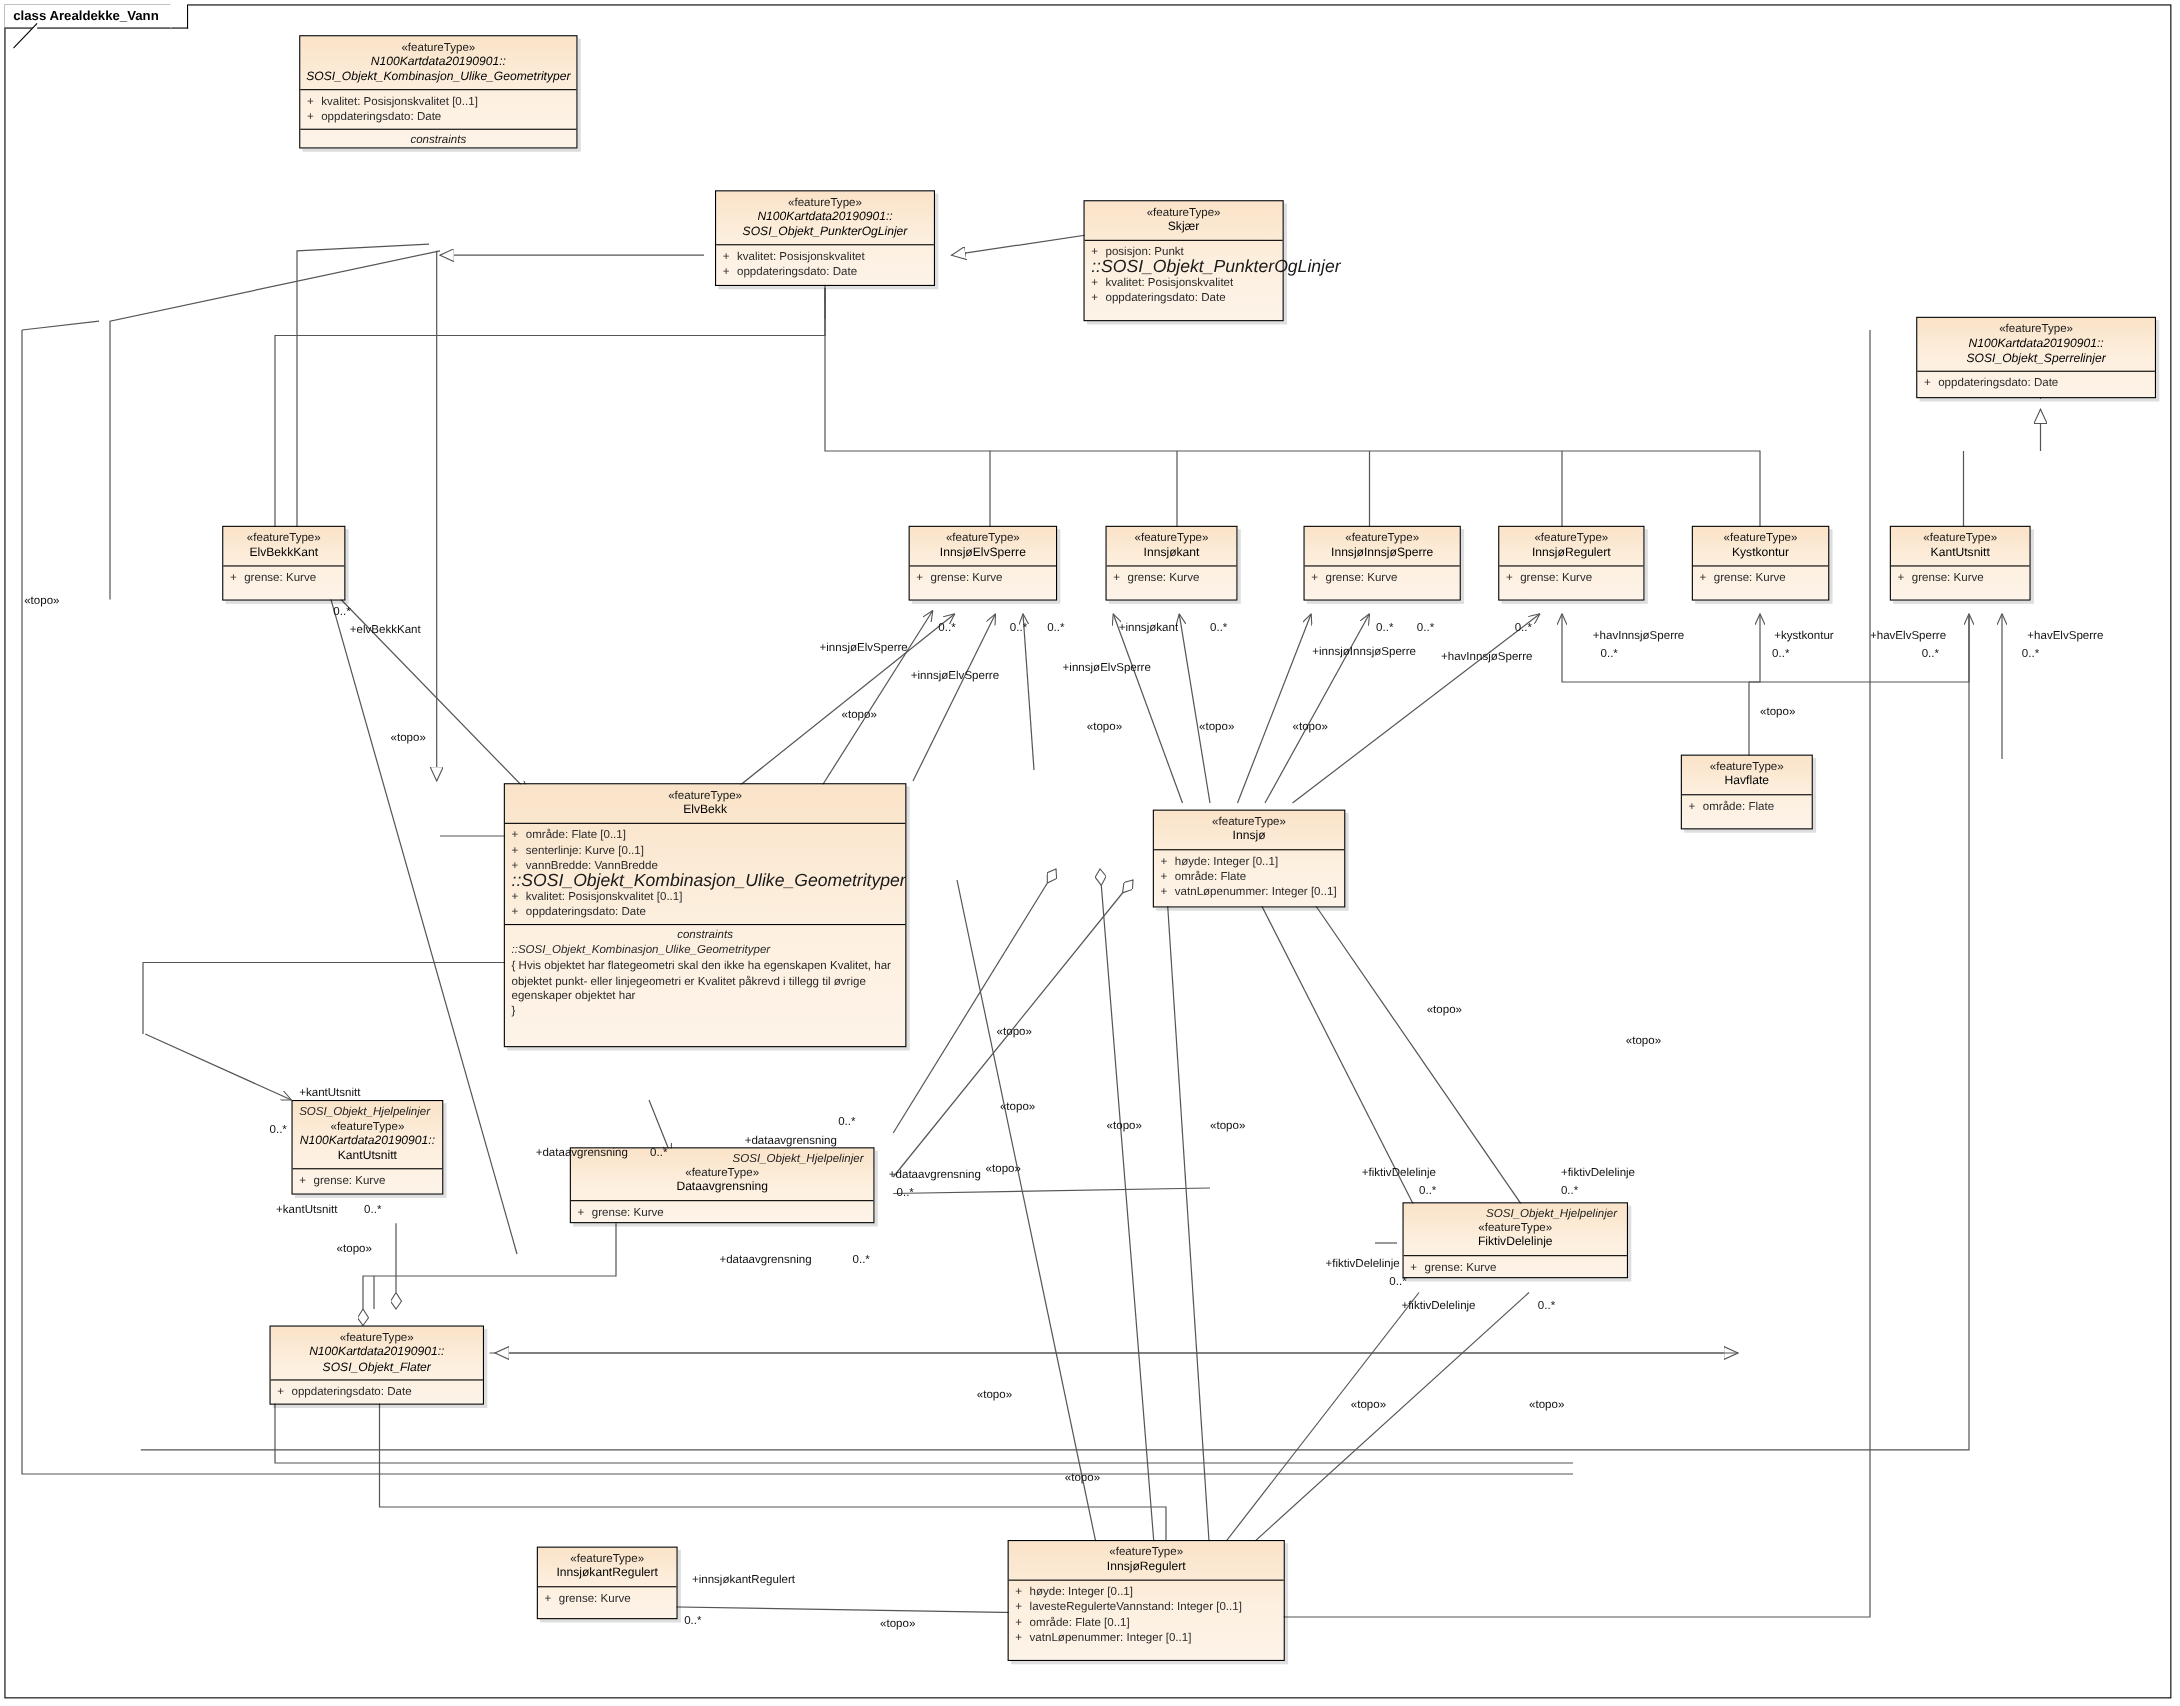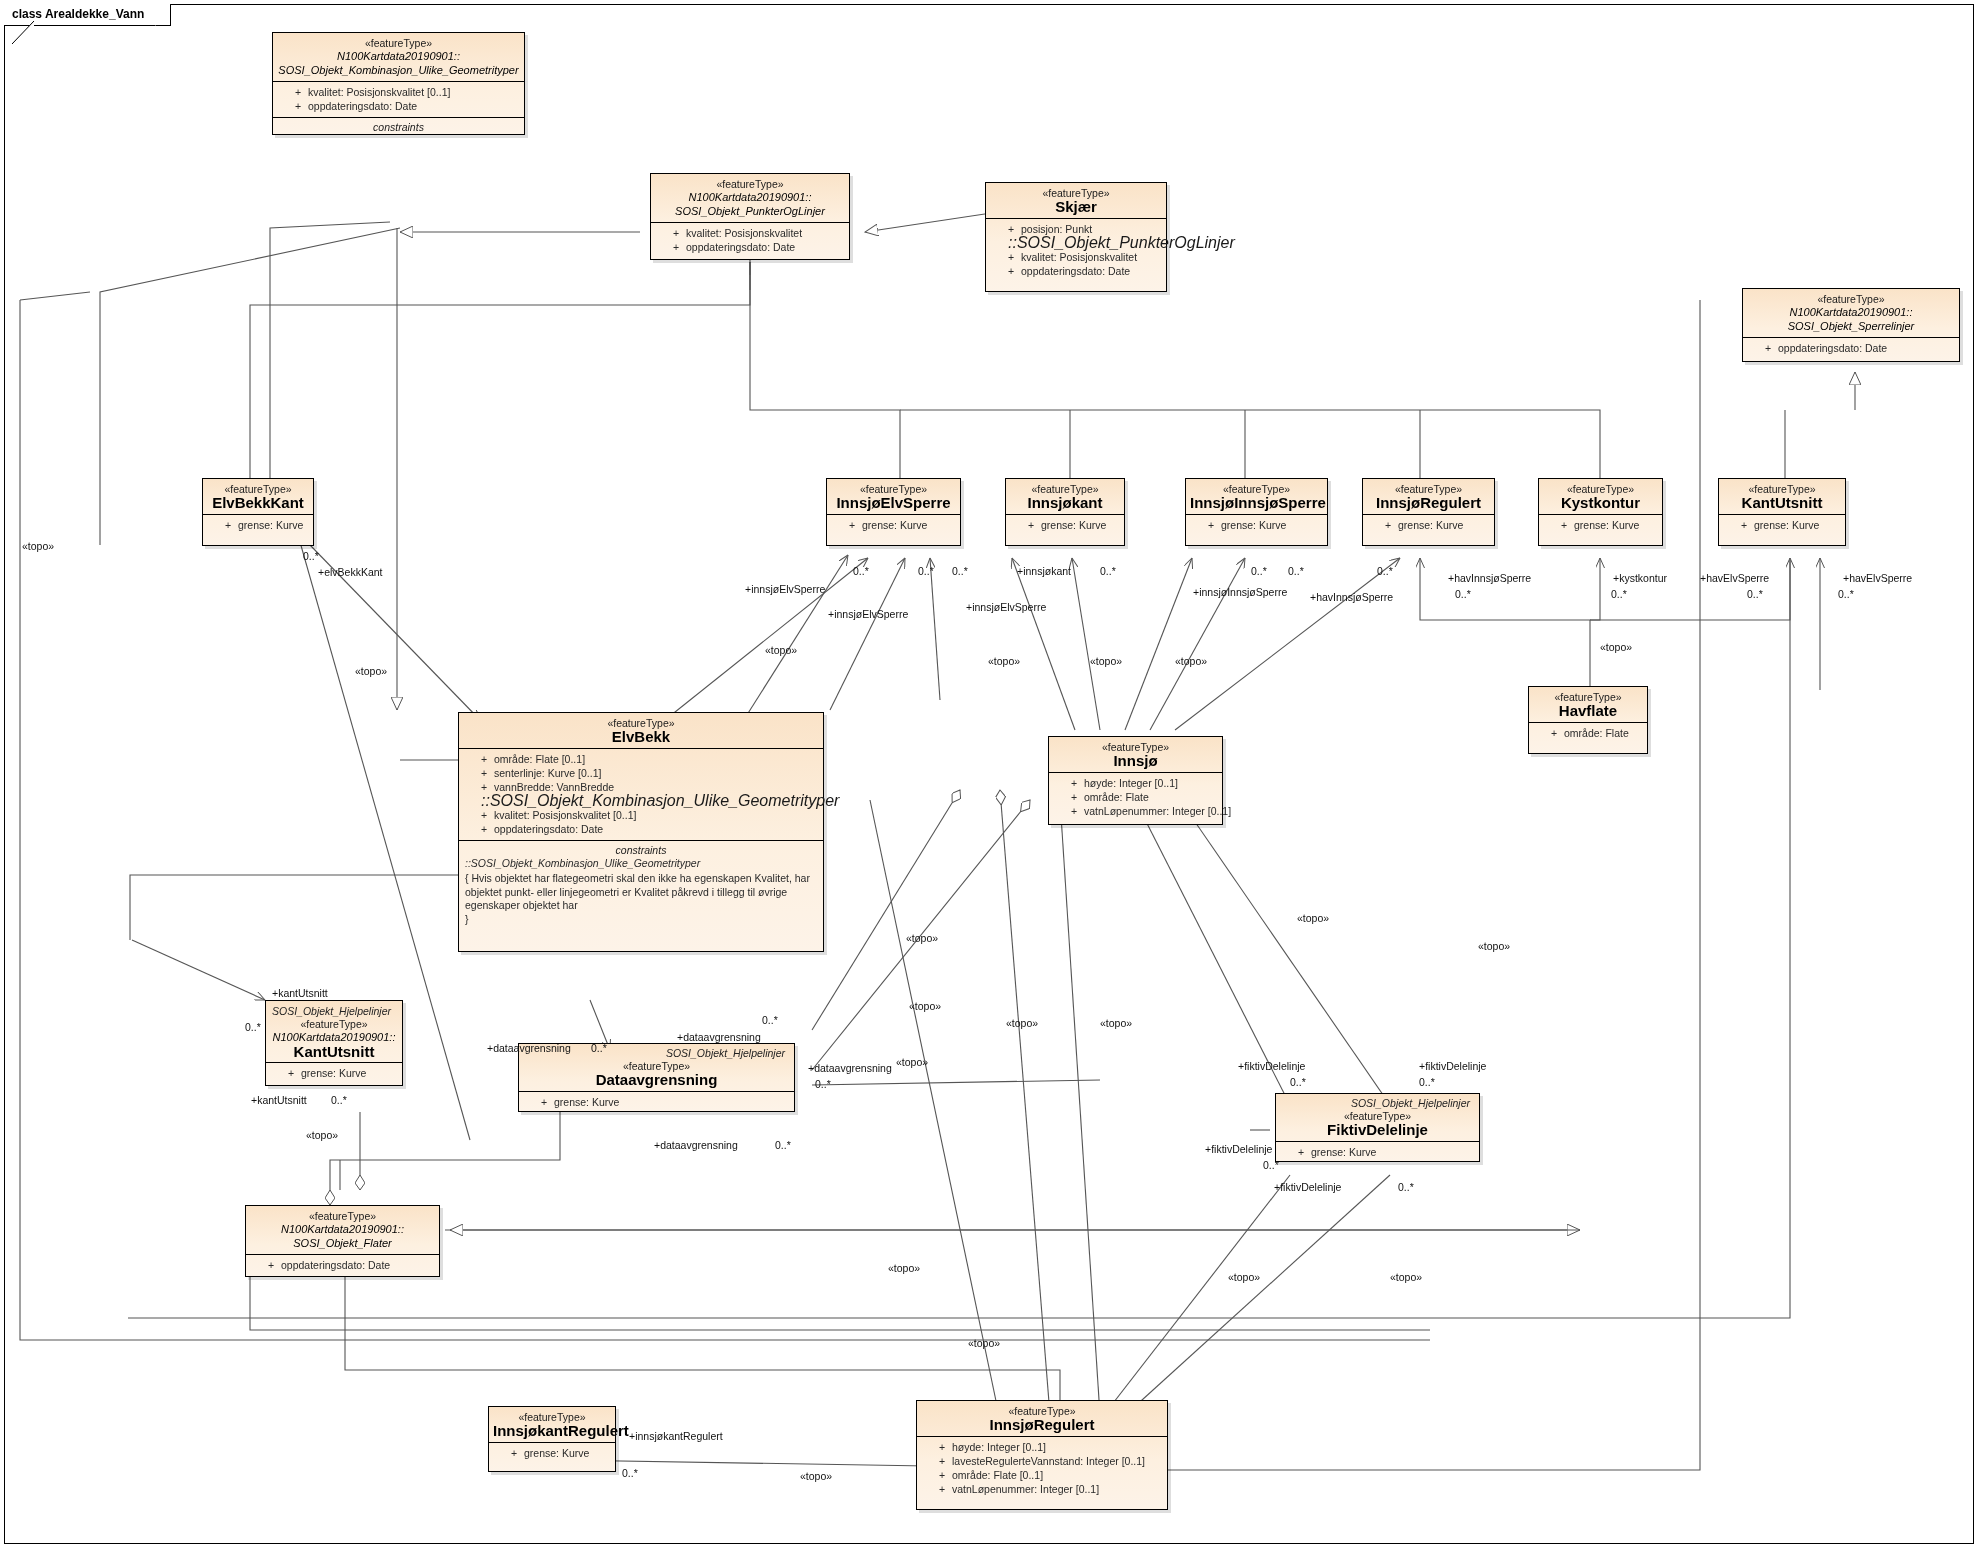--- a/index.html
+++ b/index.html
@@ -14,24 +14,24 @@
   .tab-slash{position:absolute;right:0px;top:0px;width:22px;height:23px;overflow:hidden;z-index:2;}
   .tab-slash svg{display:block;}
 
   svg#wires{position:absolute;left:0;top:0;width:1982px;height:1551px;pointer-events:none;}
 
   .cls{position:absolute;box-sizing:border-box;border:1px solid #000;
        background:linear-gradient(180deg,#fae3c8 0%,#fdf0e0 55%,#fdf3e8 100%);
        box-shadow:3px 3px 0 rgba(0,0,0,0.13);}
   .cls .hdr{padding:4px 4px 4px 4px;text-align:center;border-bottom:1px solid #000;}
   .cls .stereo{font-size:10.5px;color:#1a1a1a;line-height:13px;}
-  .cls .nm{font-size:15px;font-weight:bold;color:#000;line-height:13.5px;}
+  .cls .nm{font-size:11px;font-weight:normal;color:#000;line-height:13.5px;}
   .cls .pkg{font-size:11px;font-weight:normal;font-style:italic;color:#000;line-height:13.5px;}
   .cls .owner{font-size:10.5px;font-style:italic;color:#222;text-align:right;padding:2px 5px 0 0;line-height:13px;}
-  .cls .attrs{padding:3px 4px 4px 6px;margin-left:16px;}
+  .cls .attrs{padding:3px 4px 4px 6px;}
   .cls .attr{font-size:10.5px;color:#2a2a2a;line-height:14px;white-space:nowrap;}
   .cls .attr b{display:inline-block;width:13px;font-weight:normal;color:#2a2a2a;}
   .cls .grp{font-size:16px;font-style:italic;color:#1a1a1a;line-height:14px;}
   .cls .sec{border-top:1px solid #000;}
   .cls .ctitle{font-size:10.5px;font-style:italic;text-align:center;color:#1a1a1a;line-height:14px;padding-top:2px;}
   .cls .ctext{font-size:10.5px;color:#2a2a2a;line-height:13.6px;padding:0 5px 2px 6px;}
 
   .lbl{position:absolute;font-size:10.5px;color:#111;white-space:nowrap;line-height:12px;}
   .lbl.topo{font-size:10.5px;}
 </style>

